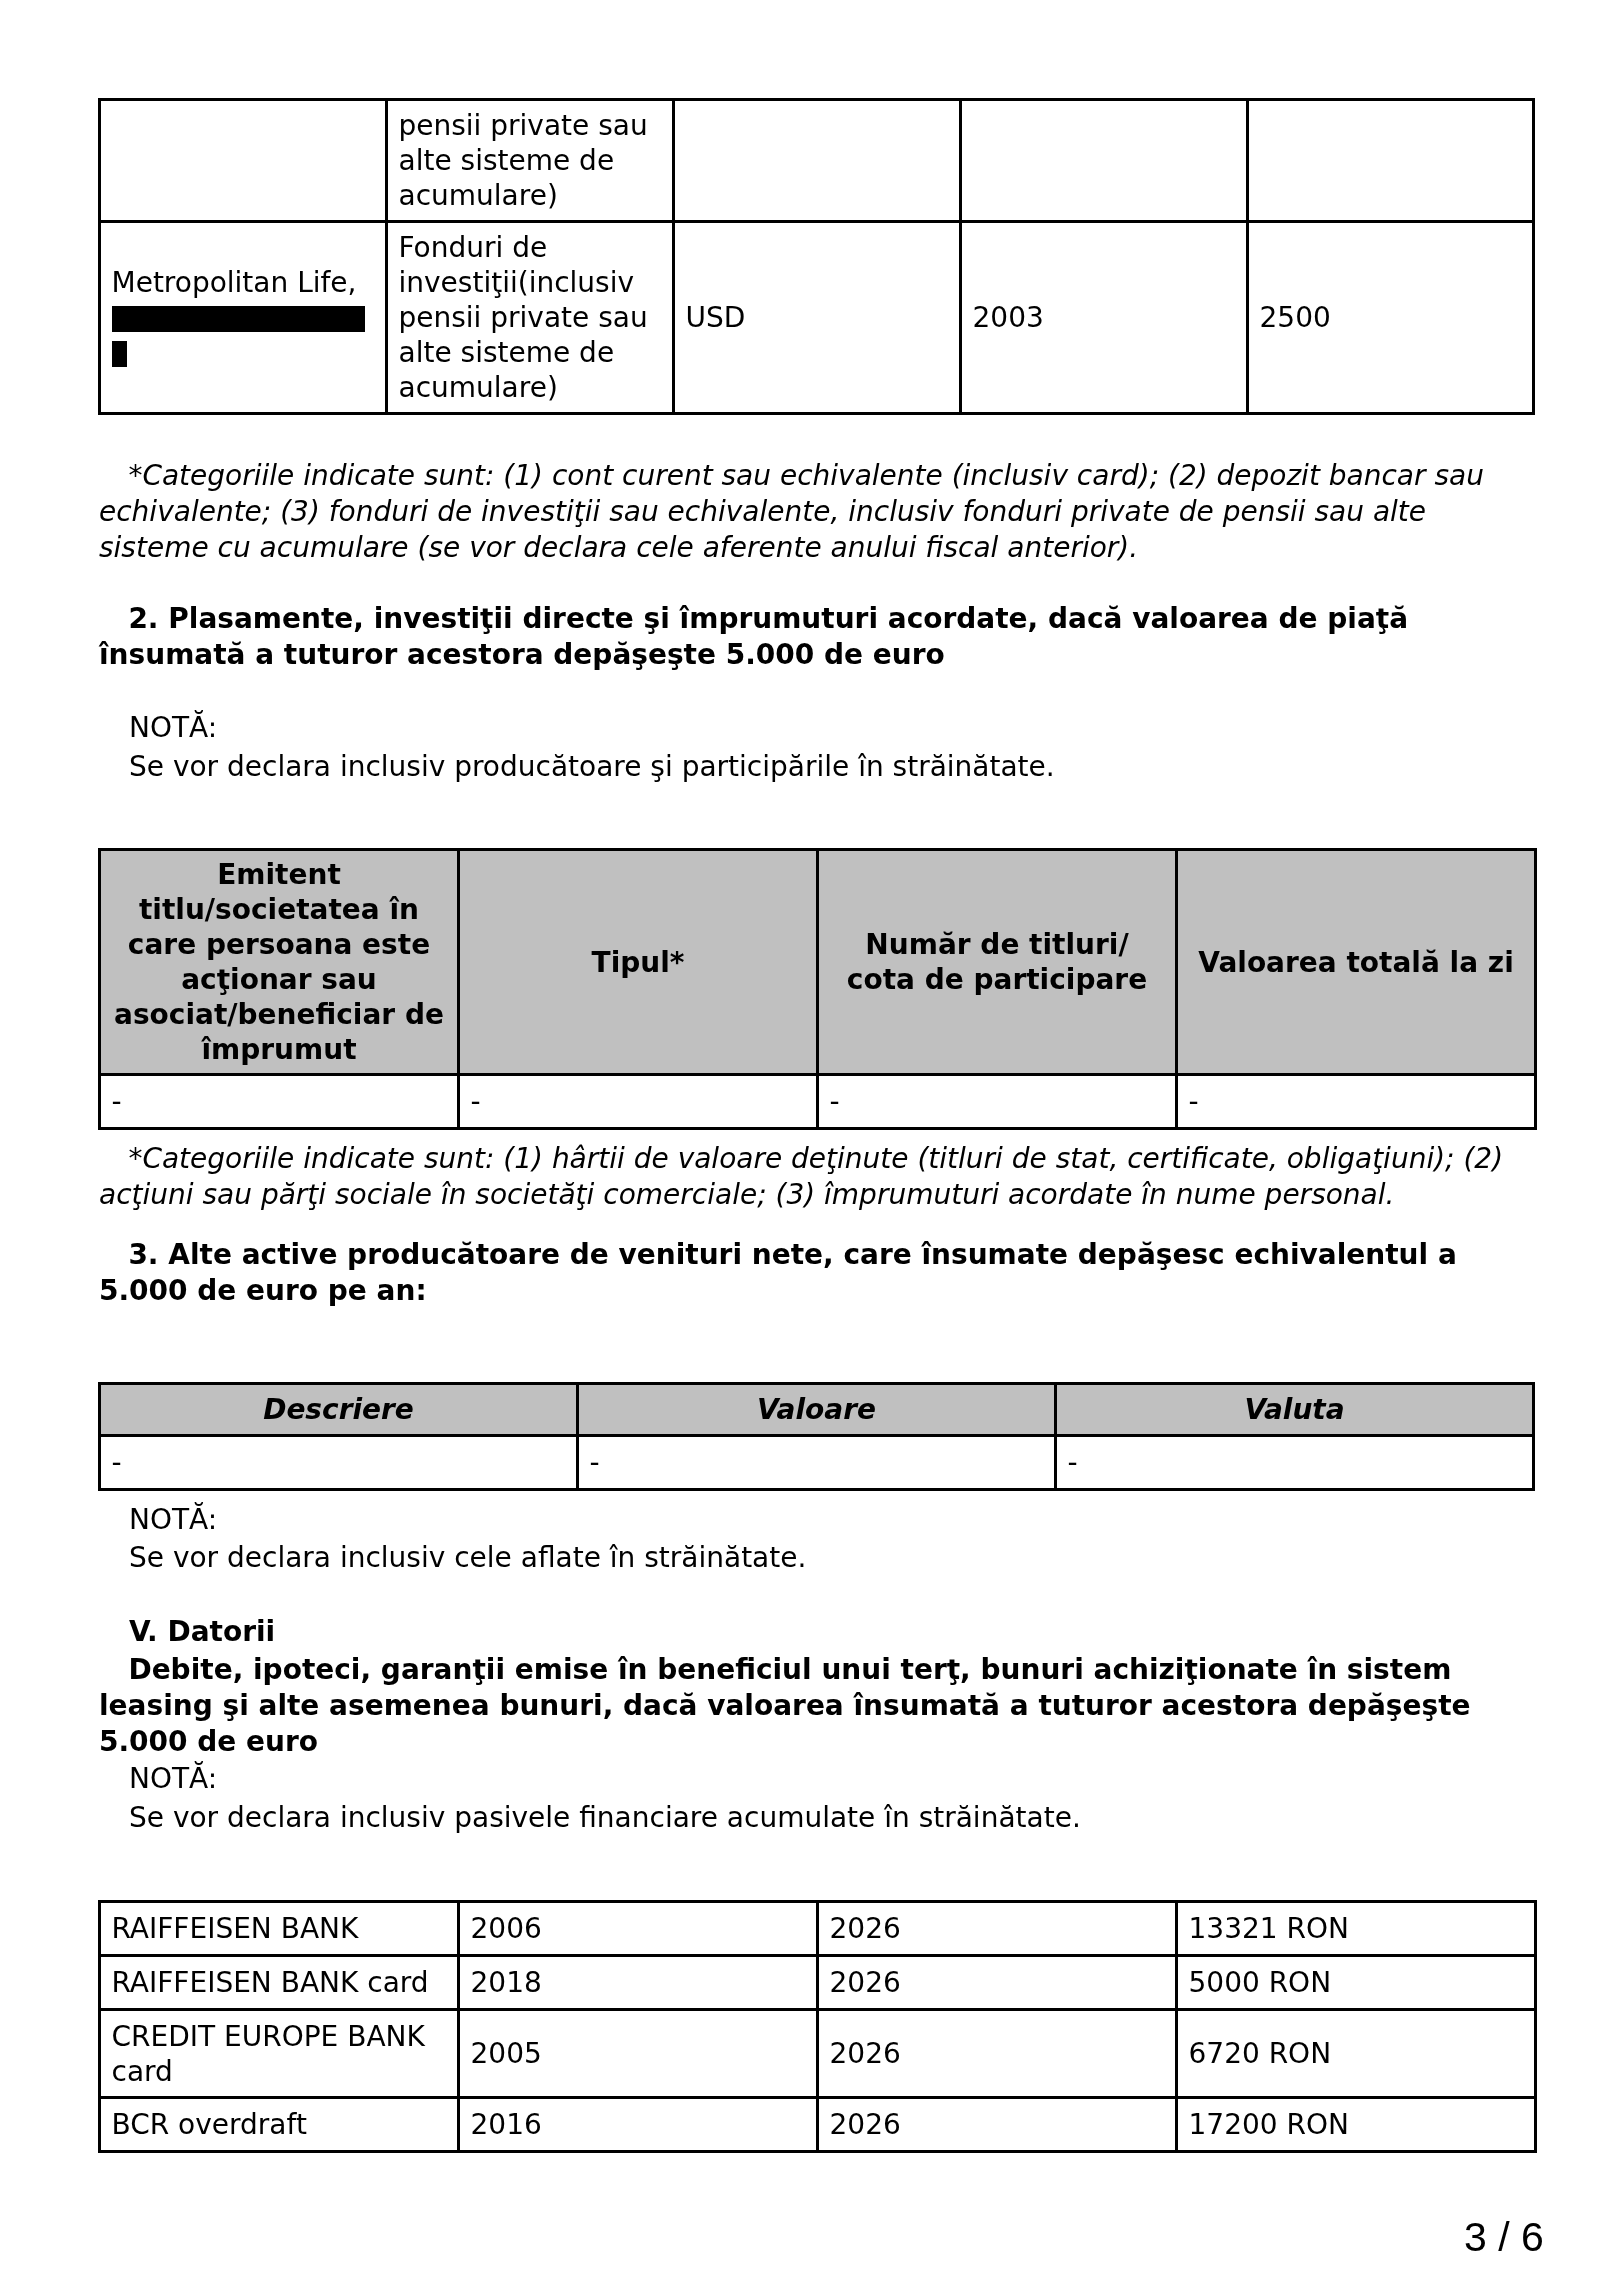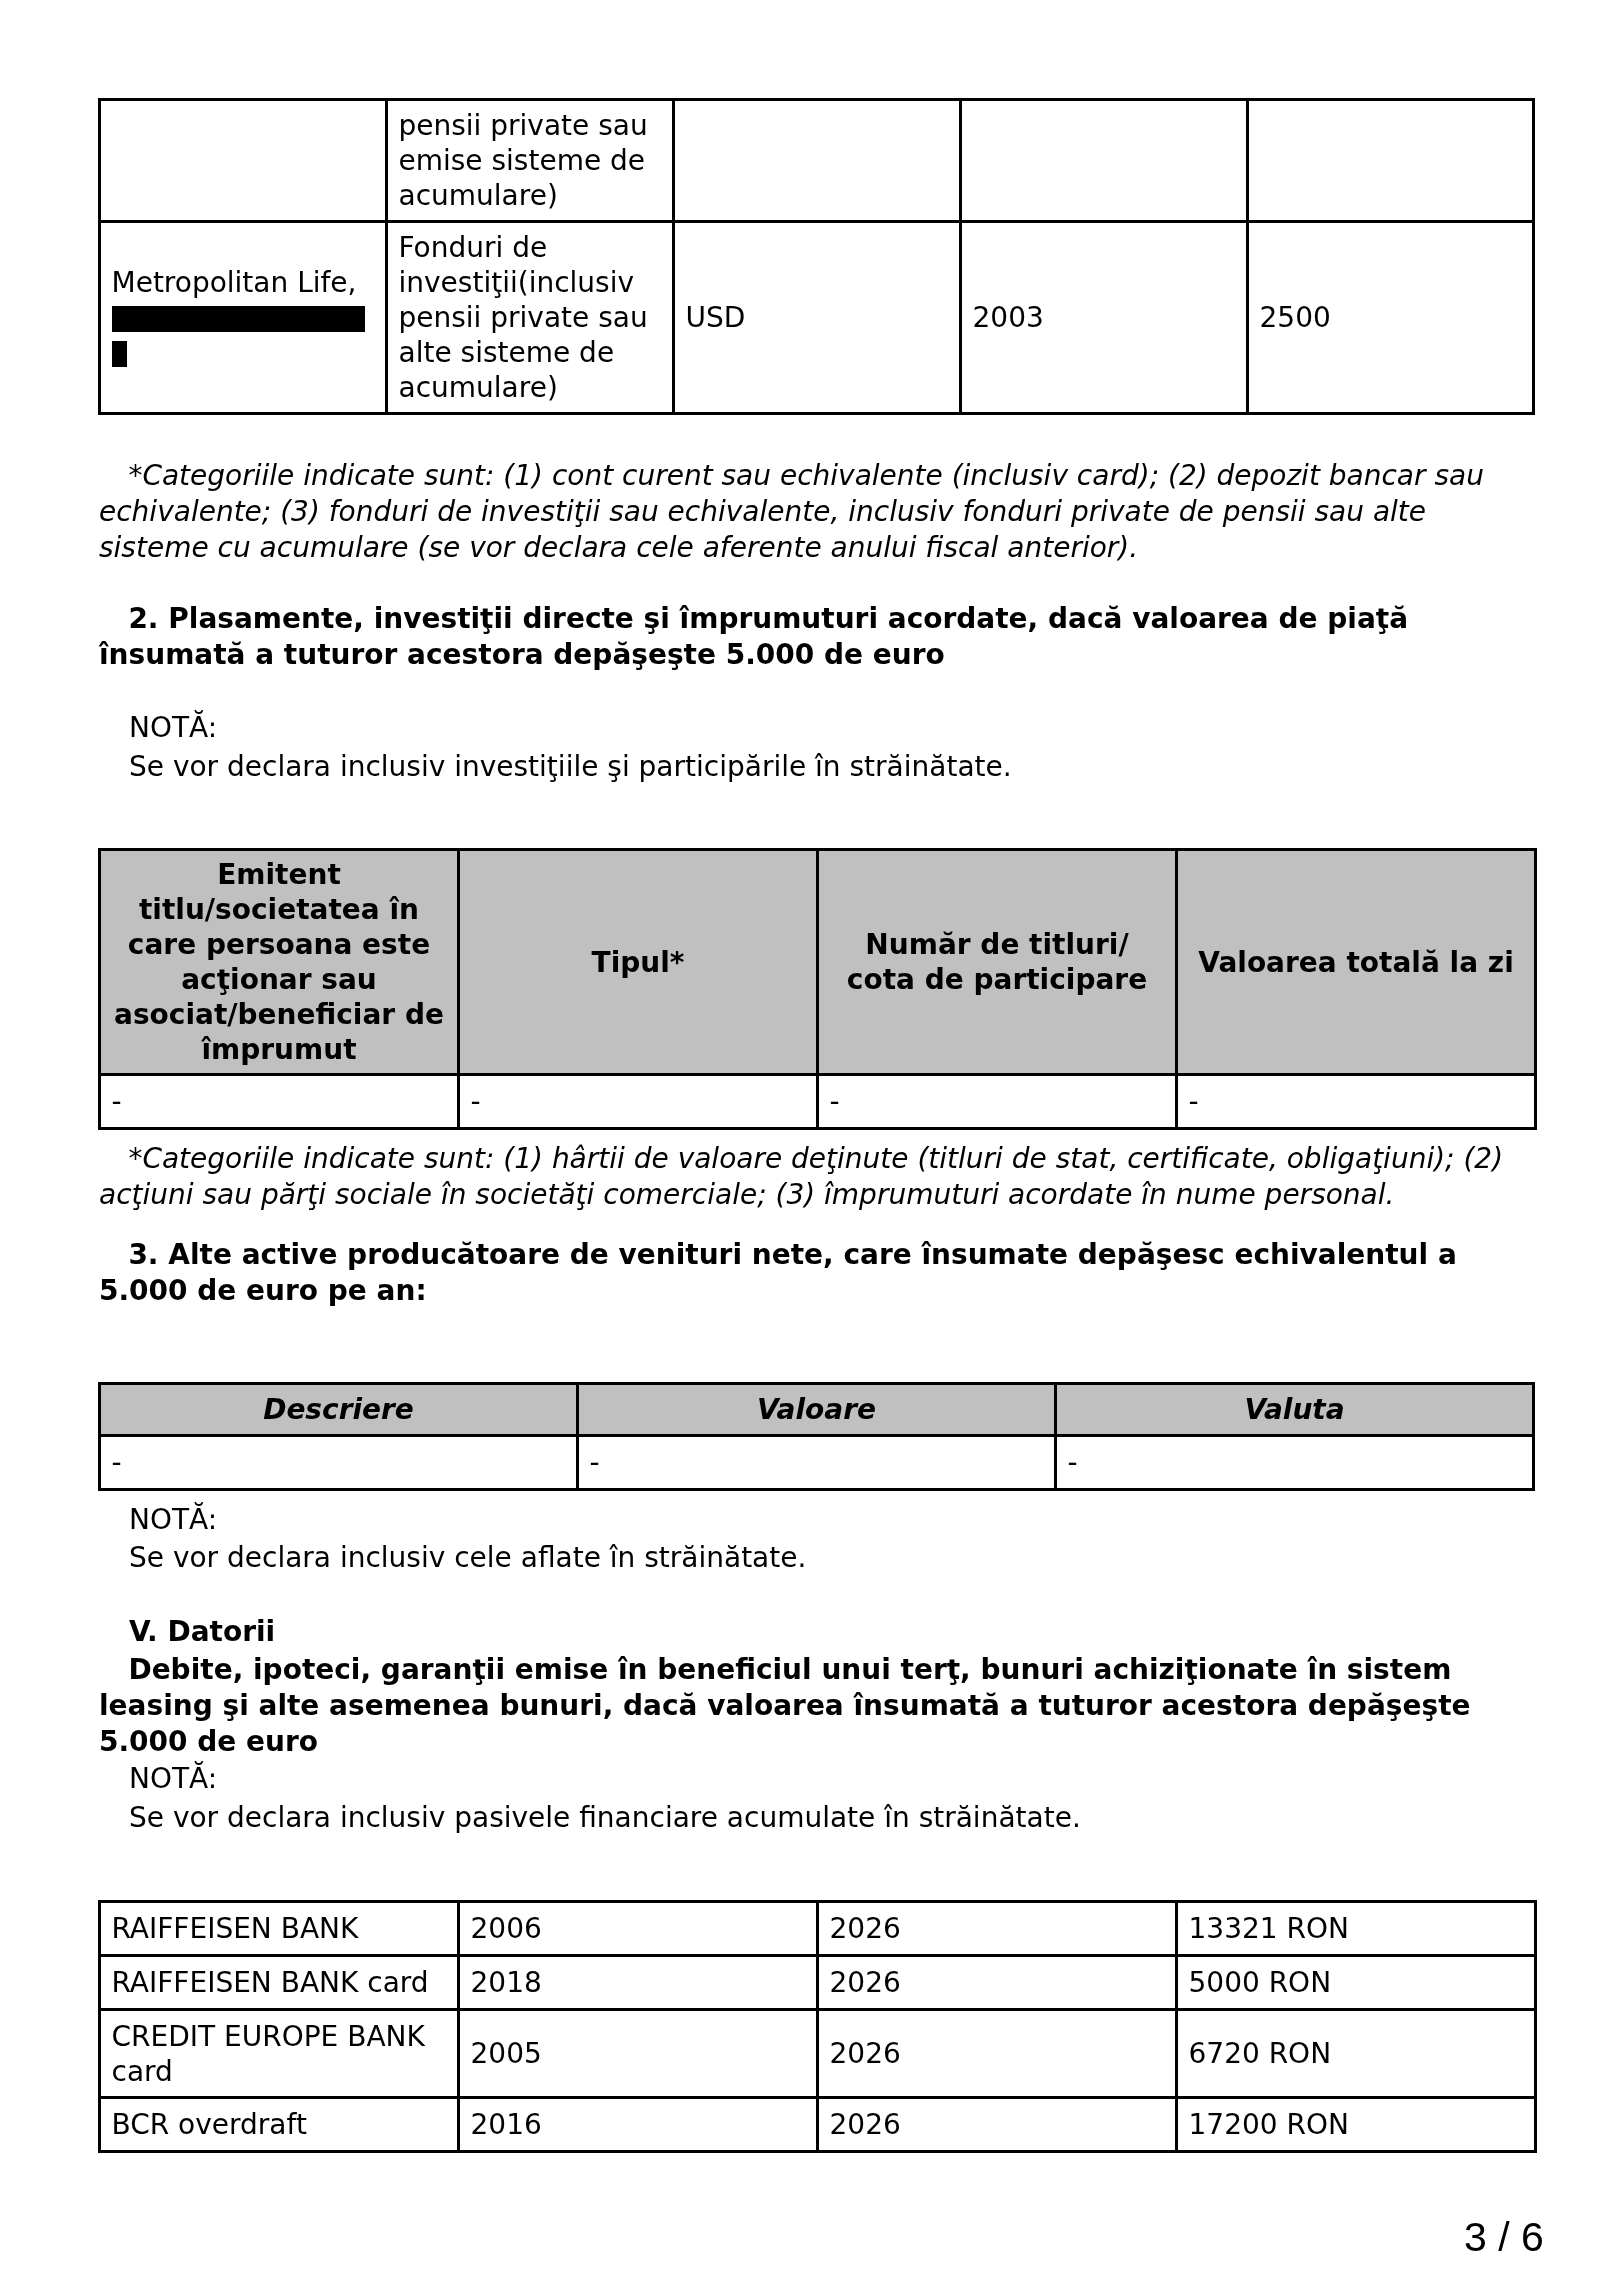--- a/index.html
+++ b/index.html
@@ -23,21 +23,21 @@
   <colgroup>
       <col style="width:287px">
       <col style="width:287px">
       <col style="width:287px">
       <col style="width:287px">
       <col style="width:286px">
     </colgroup>
   <tbody>
       <tr style="height:122px;">
     <td></td>
-    <td>pensii private sau emise sisteme de acumulare)</td>
+    <td>pensii private sau alte sisteme de acumulare)</td>
     <td></td>
     <td></td>
     <td></td>
   </tr>
   <tr style="height:192px;">
     <td>
       <span>Metropolitan Life,</span><br>
       <span class="redact" style="width:253px;"></span><br>
       <span class="redact" style="width:15.7px;"></span>
     </td>
@@ -47,21 +47,21 @@
     <td>2500</td>
   </tr>
 </tbody>
   </table>
 
 <div class="abs txt ital" style="left:99px; top:458px; width:1436px; text-indent:29.4px;">*Categoriile indicate sunt: (1) cont curent sau echivalente (inclusiv card); (2) depozit bancar sau echivalente; (3) fonduri de investiţii sau echivalente, inclusiv fonduri private de pensii sau alte sisteme cu acumulare (se vor declara cele aferente anului fiscal anterior).</div>
 
 <div class="abs txt bold" style="left:99px; top:601px; width:1436px; text-indent:29.4px;">2. Plasamente, investiţii directe şi împrumuturi acordate, dacă valoarea de piaţă însumată a tuturor acestora depăşeşte 5.000 de euro</div>
 
 <div class="abs txt" style="left:129px; top:710px;">NOTĂ:</div>
-<div class="abs txt" style="left:129px; top:749px;">Se vor declara inclusiv investiţiile şi participările în străinătate.</div>
+<div class="abs txt" style="left:129px; top:749px;">Se vor declara inclusiv producătoare şi participările în străinătate.</div>
 
 <table class="grid" style="left:98px; top:848px; width:1435px;">
   <colgroup>
       <col style="width:359px">
       <col style="width:359px">
       <col style="width:359px">
       <col style="width:359px">
     </colgroup>
   <tbody>
       <tr style="height:225px;">

